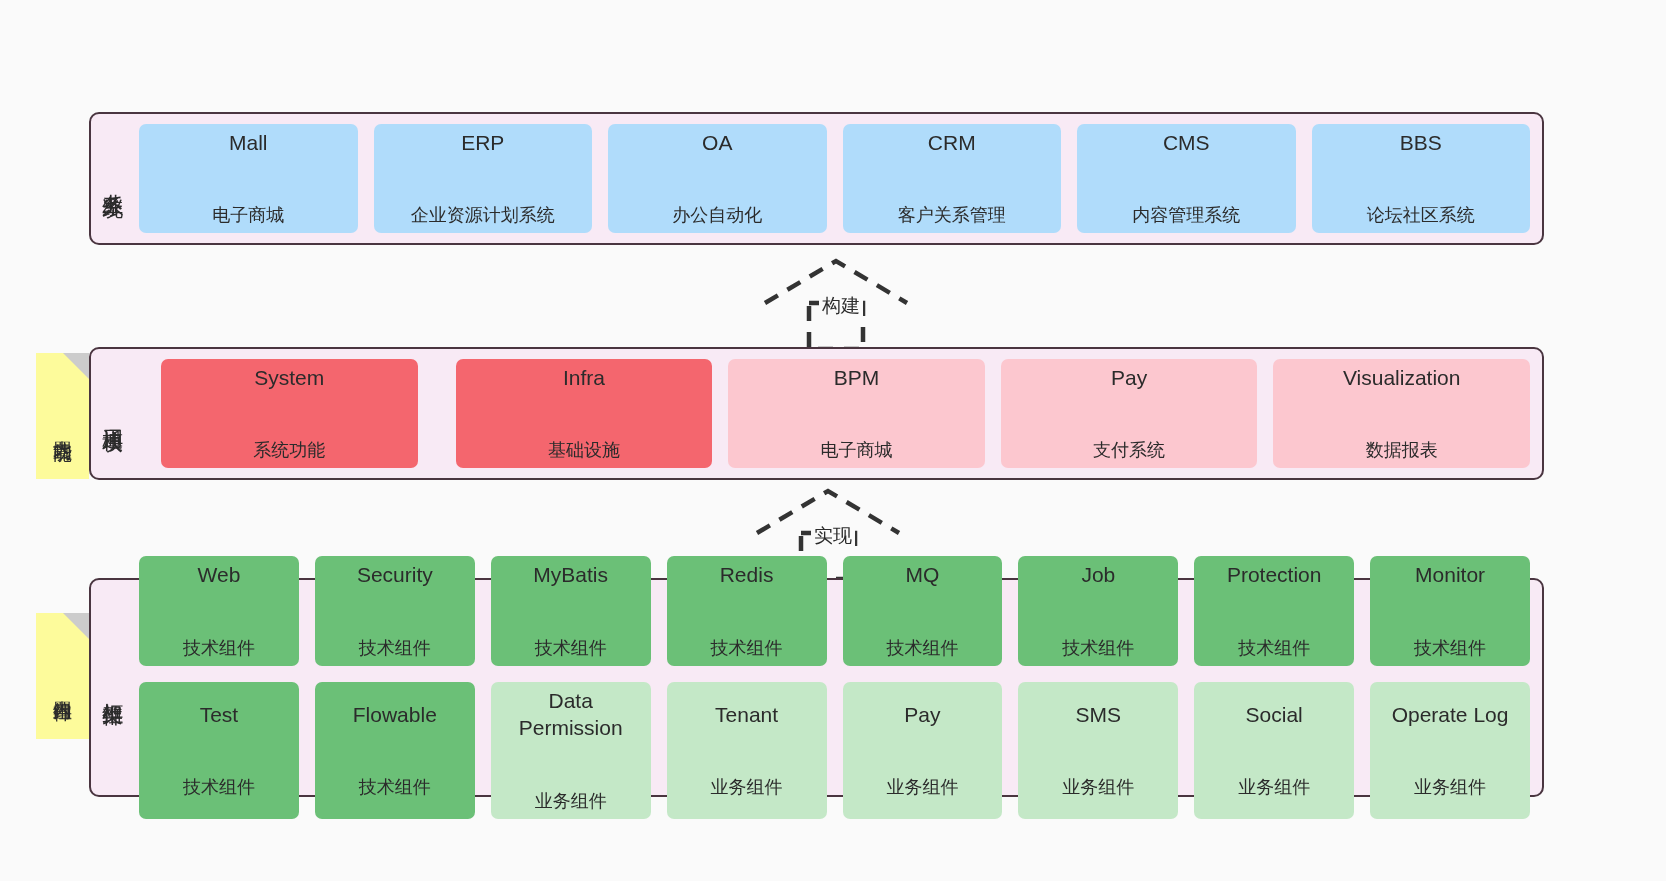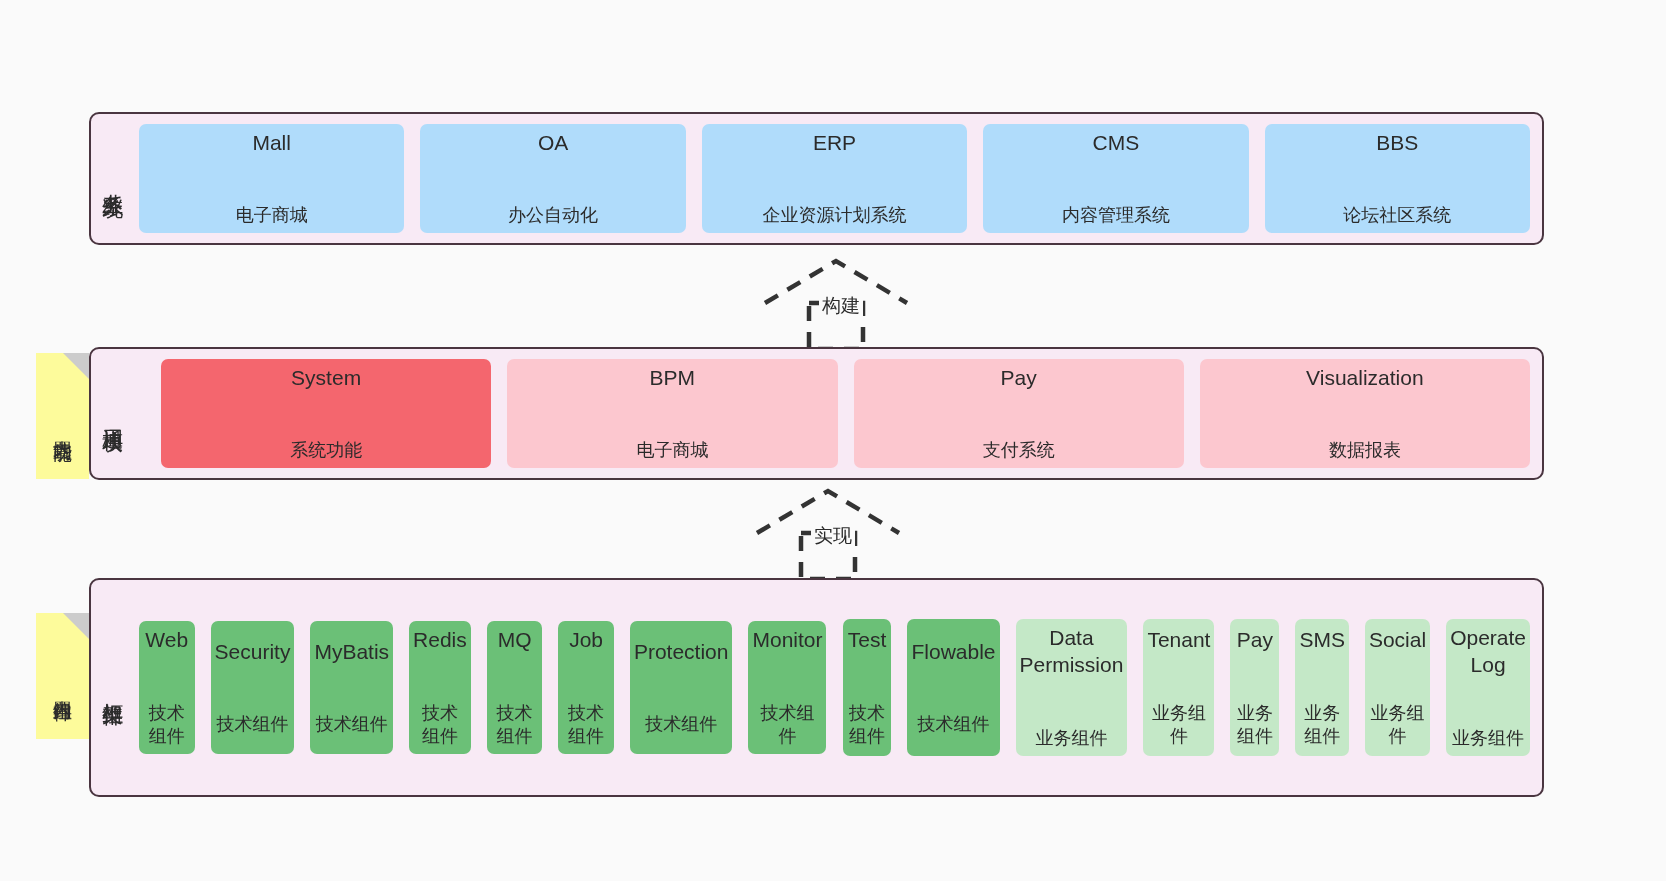--- a/index.html
+++ b/index.html
@@ -41,21 +41,21 @@
     white-space: nowrap;
   }
   .layer-body {
     flex: 1 1 auto;
     display: flex;
     align-items: center;
     padding: 0 12px 0 4px;
     gap: 16px;
   }
   .layer-body.two-row {
-    flex-direction: row;
+    flex-direction: column;
     justify-content: center;
     gap: 16px;
     padding: 14px 12px 14px 4px;
   }
   .row {
     display: flex;
     width: 100%;
     gap: 16px;
   }
 
@@ -149,26 +149,30 @@
 <body>
 
 <div class="layer" id="layer-business">
   <div class="layer-label">业务系统</div>
   <div class="layer-body">
     <div class="box blue">
       <span class="b-title">Mall</span>
       <span class="b-sub">电子商城</span>
     </div>
     <div class="box blue">
+      <span class="b-title">ERP</span>
+      <span class="b-sub">企业资源计划系统</span>
+    </div>
+    <div class="box blue">
       <span class="b-title">OA</span>
       <span class="b-sub">办公自动化</span>
     </div>
     <div class="box blue">
-      <span class="b-title">ERP</span>
-      <span class="b-sub">企业资源计划系统</span>
+      <span class="b-title">CRM</span>
+      <span class="b-sub">客户关系管理</span>
     </div>
     <div class="box blue">
       <span class="b-title">CMS</span>
       <span class="b-sub">内容管理系统</span>
     </div>
     <div class="box blue">
       <span class="b-title">BBS</span>
       <span class="b-sub">论坛社区系统</span>
     </div>
   </div>
@@ -185,20 +189,24 @@
 <div class="note" id="note-features">
   <span>内置功能</span>
 </div>
 <div class="layer" id="layer-common">
   <div class="layer-label">通用模块</div>
   <div class="layer-body">
     <div class="box red">
       <span class="b-title">System</span>
       <span class="b-sub">系统功能</span>
     </div>
+    <div class="box red">
+      <span class="b-title">Infra</span>
+      <span class="b-sub">基础设施</span>
+    </div>
     <div class="box pink">
       <span class="b-title">BPM</span>
       <span class="b-sub">电子商城</span>
     </div>
     <div class="box pink">
       <span class="b-title">Pay</span>
       <span class="b-sub">支付系统</span>
     </div>
     <div class="box pink">
       <span class="b-title">Visualization</span>

